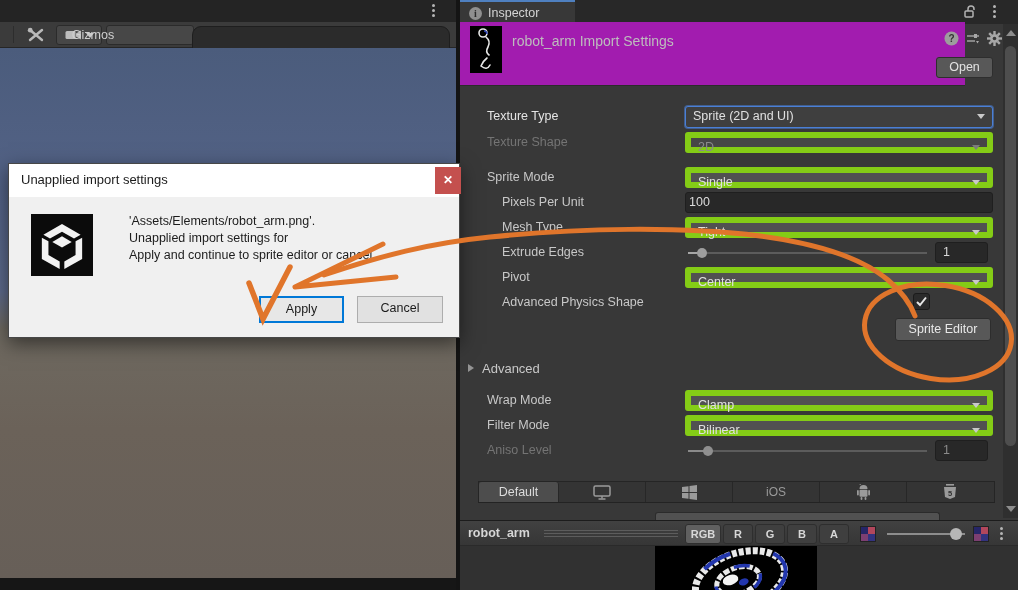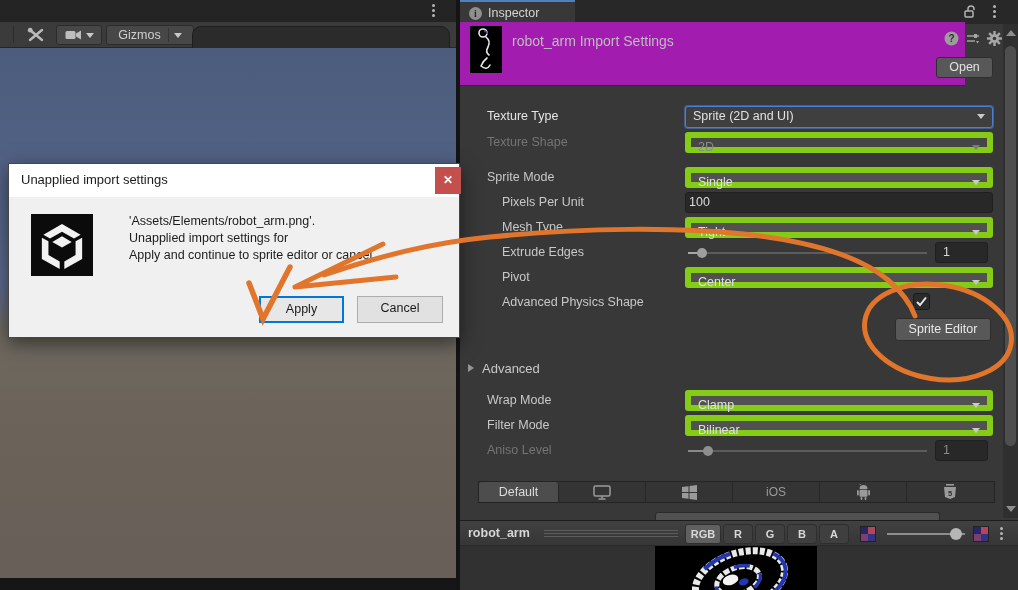--- a/index.html
+++ b/index.html
@@ -14,21 +14,21 @@
   .kebab i { position:absolute; left:0; width:3px; height:3px; border-radius:50%; background:#b5b5b5; }
   .kebab i:nth-child(1){top:0} .kebab i:nth-child(2){top:5px} .kebab i:nth-child(3){top:10px}
   .menu-strip .kebab { position:absolute; left:432px; top:4px; }
   .scene-toolbar { position:absolute; left:0; top:22px; width:456px; height:26px; background:#3b3b3b;
                    border-bottom:1px solid #262626; }
   .tb-sep { position:absolute; left:13px; top:4px; width:1px; height:17px; background:#2d2d2d; }
   .tb-btn { position:absolute; top:3px; height:20px; background:#474747; border:1px solid #2b2b2b;
             border-radius:3px; display:flex; align-items:center; justify-content:center; color:#cfcfcf; }
   .tools-btn { left:20px; width:32px; background:transparent; border:none; }
   .cam-btn { left:56px; width:46px; gap:4px; }
-  .gizmos-btn { left:106px; width:88px; font-size:12.5px; }
+  .gizmos-btn { left:106px; width:88px; font-size:12.5px;gap:47px; }
   .gizmos-btn .vline { width:1px; height:14px; background:#343434; margin:0 5px 0 7px; }
   .dd-tri { width:0; height:0; border-left:4px solid transparent; border-right:4px solid transparent;
             border-top:5px solid #c9c9c9; }
   .search-box { position:absolute; left:192px; top:4px; width:258px; height:36px; background:#2b2b2b;
                 border:1px solid #1e1e1e; border-radius:9px; display:flex; align-items:flex-end;
                 padding-left:8px; gap:5px; }
   .search-box .ph { color:#8d8d8d; font-size:12px; }
   .scene-view { position:absolute; left:0; top:48px; width:456px; height:530px;
     background:linear-gradient(to bottom,#4b5c7c 0%,#546387 30%,#5d6a8b 46%,#6e6960 53%,#6b6259 72%,#675f58 100%); }
   .scene-bottom { position:absolute; left:0; top:578px; width:456px; height:12px; background:#161616; }

